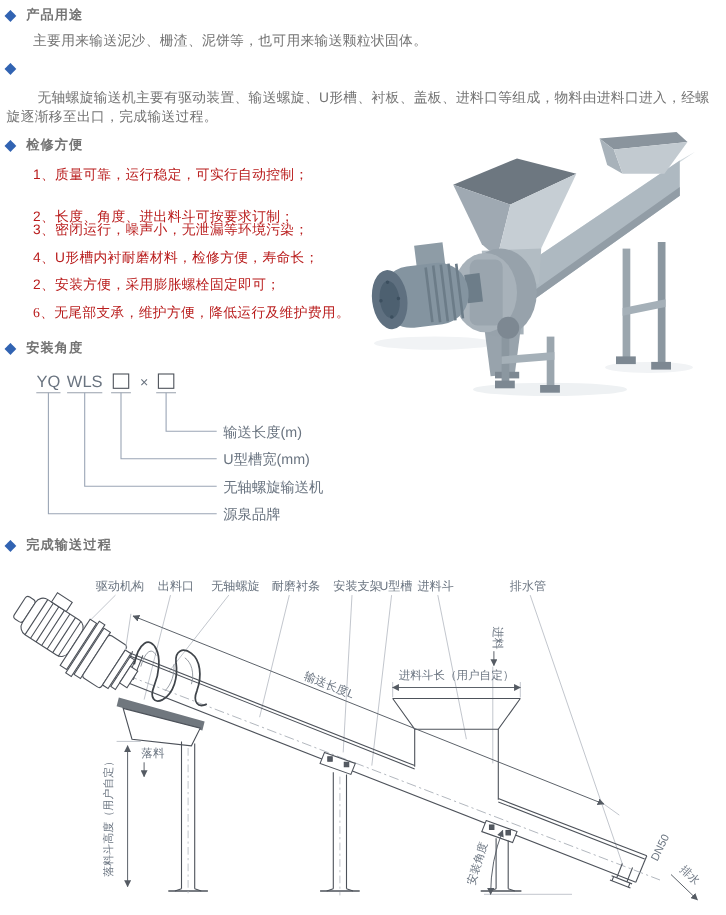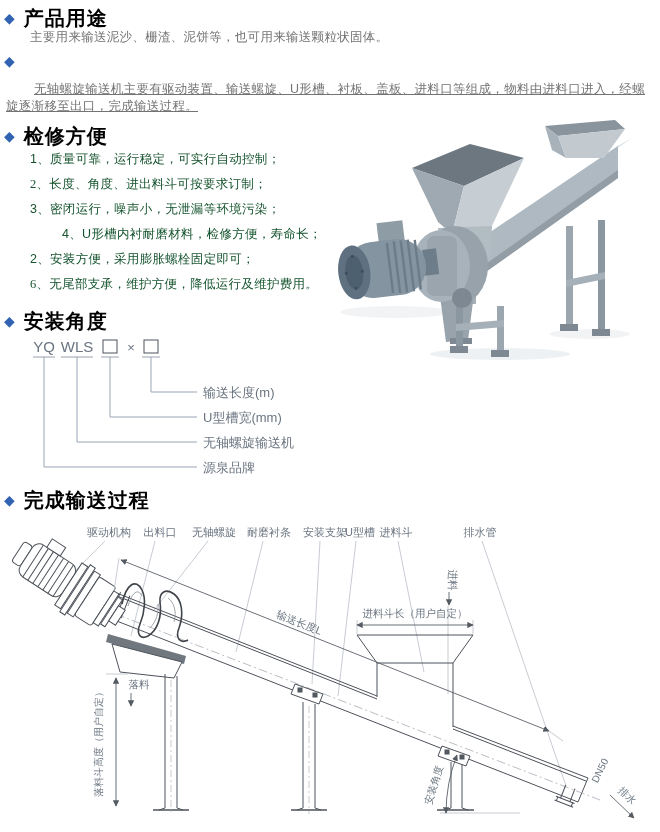--- a/index.html
+++ b/index.html
@@ -2,53 +2,53 @@
 <html><head>
 <meta charset="utf-8">
 <style>
   html,body{margin:0;padding:0;}
   body{
     width:660px;height:832px;position:relative;overflow:hidden;background:#ffffff;
     font-family:"Liberation Sans","DejaVu Sans",sans-serif;color:#66707c;
   }
   .sec-h{position:absolute;display:flex;align-items:center;gap:9px;white-space:nowrap;}
   .sec-h .dia{color:#3163b2;font-size:14px;line-height:1;transform:translateY(-1px);}
-  .sec-h .t{font-size:20px;font-weight:bold;color:#000000;letter-spacing:1px;}
+  .sec-h .t{font-size:12px;font-weight:bold;color:#737373;letter-spacing:1px;}
   .body-text{position:absolute;font-size:12.5px;line-height:17px;letter-spacing:.3px;color:#737373;}
   .pre{white-space:pre-line;}
-  .feat{position:absolute;left:30px;font-size:12.5px;letter-spacing:.3px;color:#14532d;white-space:nowrap;}
+  .feat{position:absolute;left:30px;font-size:12.5px;letter-spacing:.3px;color:#b91c1c;white-space:nowrap;}
   svg{position:absolute;display:block;}
   svg text{font-family:"Liberation Sans","DejaVu Sans",sans-serif;fill:#6a7480;}
   .thin{stroke:#b9bec6;stroke-width:.8;fill:none;}
   .main{stroke:#4d525a;stroke-width:1;fill:none;}
   .dim{stroke:#5a6068;stroke-width:.9;fill:none;}
 </style>
 </head>
 <body>
 
 <div class="sec-h" style="left:4px;top:5px;">
   <span class="dia">◆</span>
   <span class="t">产品用途</span>
 </div>
 <div class="body-text" style="left:30px;top:29px;width:625px;">主要用来输送泥沙、栅渣、泥饼等，也可用来输送颗粒状固体。</div>
 
 <div class="sec-h" style="left:4px;top:55px;">
   <span class="dia">◆</span>
 </div>
-<div class="body-text pre" style="left:6px;top:81px;width:654px;text-indent:28px;text-decoration:underline;">无轴螺旋输送机主要有驱动装置、输送螺旋、U形槽、衬板、盖板、进料口等组成，物料由进料口进入，经螺
+<div class="body-text pre" style="left:6px;top:81px;width:654px;text-indent:28px;">无轴螺旋输送机主要有驱动装置、输送螺旋、U形槽、衬板、盖板、进料口等组成，物料由进料口进入，经螺
 旋逐渐移至出口，完成输送过程。</div>
 
 <div class="sec-h" style="left:4px;top:123px;">
   <span class="dia">◆</span>
   <span class="t">检修方便</span>
 </div>
 <div class="feat" style="top:151px;">1、质量可靠，运行稳定，可实行自动控制；</div>
-<div class="feat" style="top:176px;font-family:Liberation Serif, serif;">2、长度、角度、进出料斗可按要求订制；</div>
+<div class="feat" style="top:189px;">2、长度、角度、进出料斗可按要求订制；</div>
 <div class="feat" style="top:201px;">3、密闭运行，噪声小，无泄漏等环境污染；</div>
-<div class="feat" style="top:226px;margin-left:32px;">4、U形槽内衬耐磨材料，检修方便，寿命长；</div>
+<div class="feat" style="top:226px;">4、U形槽内衬耐磨材料，检修方便，寿命长；</div>
 <div class="feat" style="top:251px;">2、安装方便，采用膨胀螺栓固定即可；</div>
 <div class="feat" style="top:276px;font-family:Liberation Serif, serif;">6、无尾部支承，维护方便，降低运行及维护费用。</div>
 
 <svg style="left:330px;top:118px;" width="330" height="252" viewBox="330 118 330 252">
   <g>
     <ellipse cx="500" cy="354" rx="70" ry="6" fill="#eef1f3"></ellipse>
     <ellipse cx="395" cy="312" rx="55" ry="6" fill="#f1f3f5"></ellipse>
     <ellipse cx="590" cy="334" rx="40" ry="5" fill="#f1f3f5"></ellipse>
   </g>
   <g>

